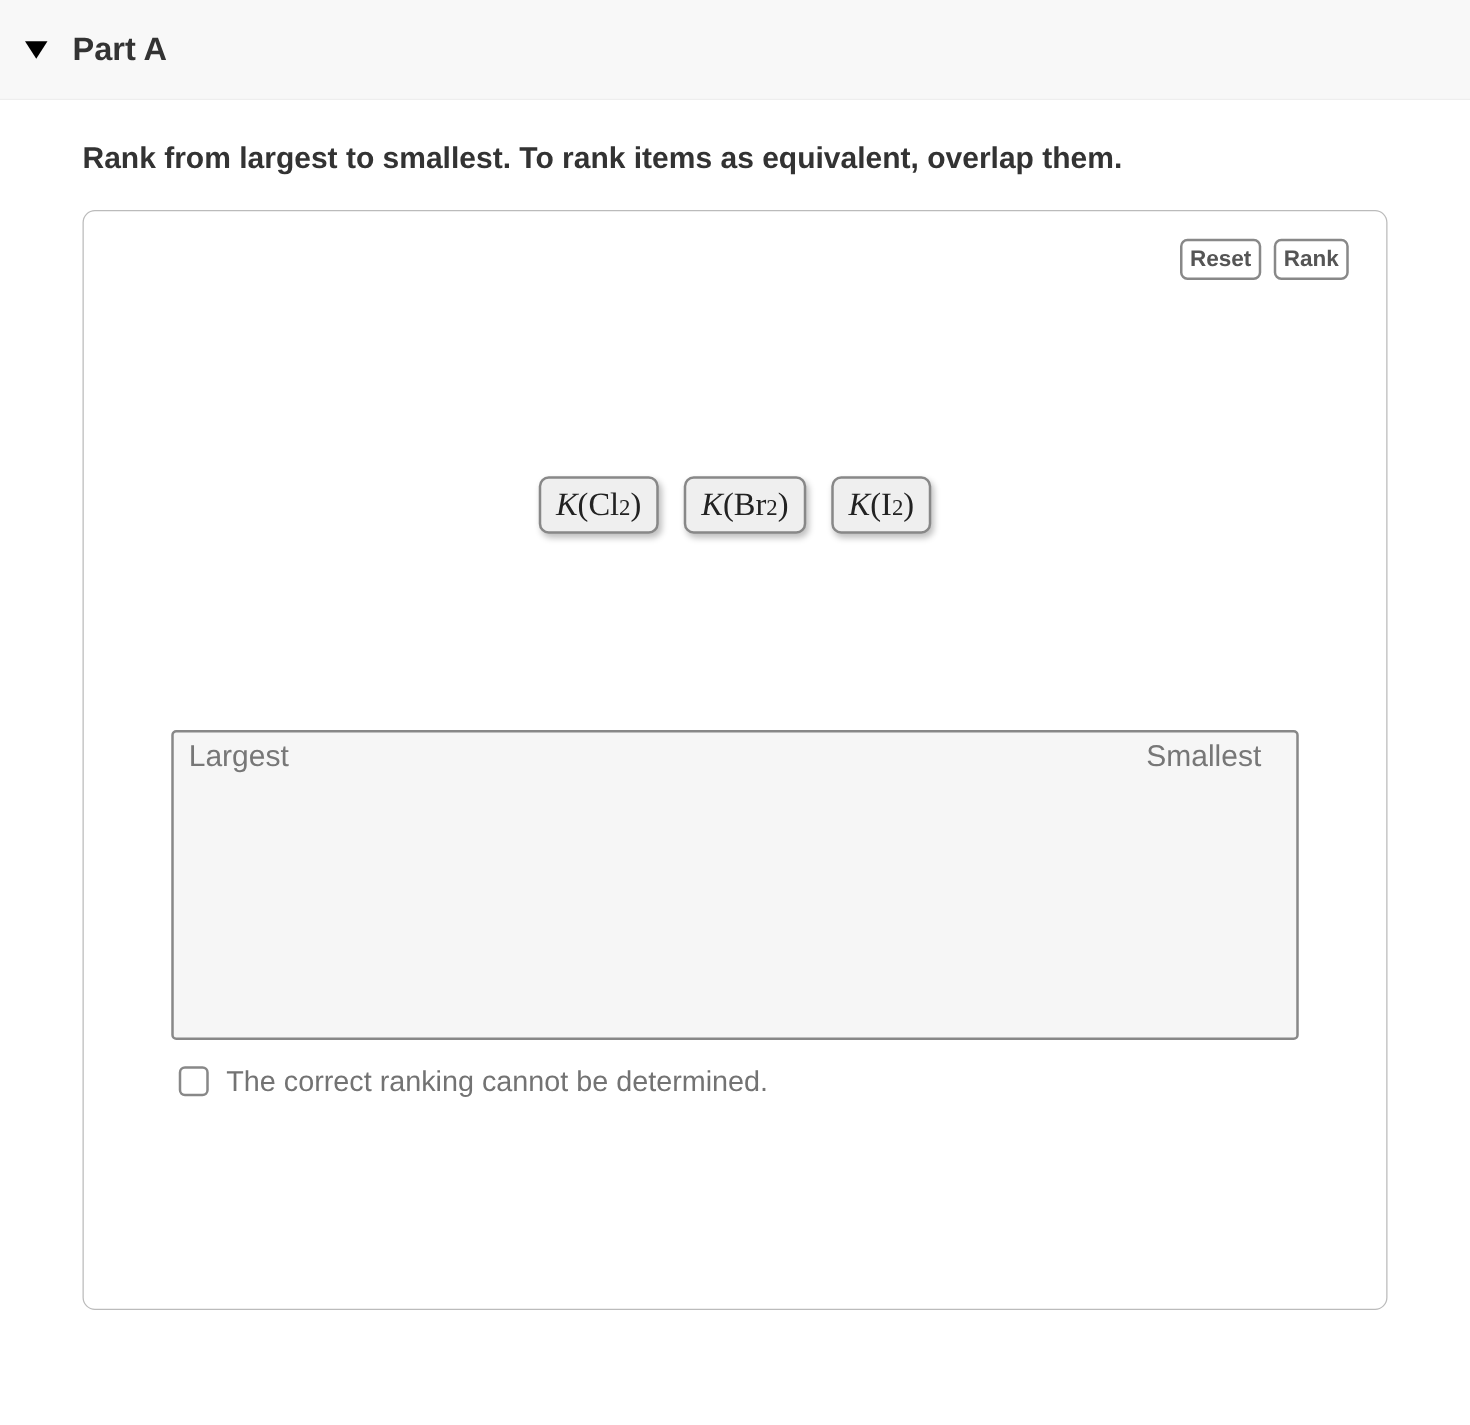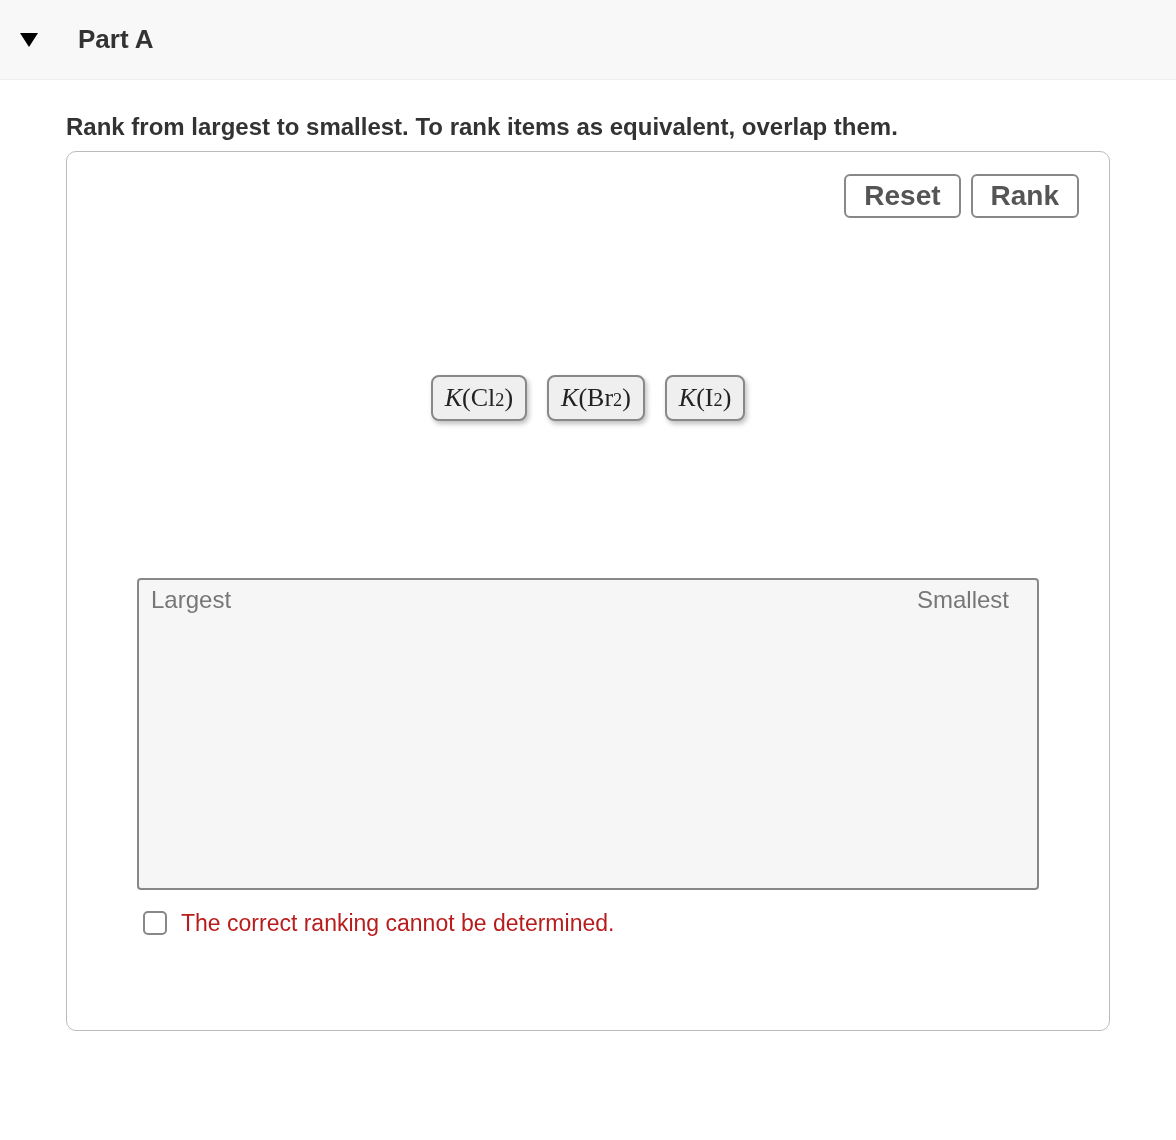--- a/index.html
+++ b/index.html
@@ -26,57 +26,56 @@
       height: 0;
       border-left: 9px solid transparent;
       border-right: 9px solid transparent;
       border-top: 14px solid #000;
       cursor: pointer;
     }
     .part-title {
       font-size: 26px;
       font-weight: 700;
       color: #333;
-      margin-left: 20px;
     }
     .content-area {
       padding: 30px 66px 0 66px;
     }
     .instruction-text {
       font-size: 24px;
       color: #333;
       margin-bottom: 18px;
       line-height: 1.4;
     }
     .instruction-bold {
       font-size: 24px;
       font-weight: 700;
       color: #333;
-      margin-bottom: 7px;
+      margin-bottom: 24px;
       line-height: 1.4;
     }
     .ranking-panel {
       border: 1px solid #bbb;
       border-radius: 10px;
       padding: 22px 30px 22px 30px;
       background: #fff;
       position: relative;
       min-height: 880px;
     }
     .panel-controls {
       display: flex;
       justify-content: flex-end;
       gap: 10px;
       margin-bottom: 10px;
     }
     .control-btn {
       border: 2px solid #888;
       border-radius: 6px;
-      padding: 4px 18px;
-      font-size: 28px;
+      padding: 4px 6px;
+      font-size: 18px;
       font-weight: 700;
       color: #555;
       background: #fff;
       cursor: pointer;
     }
     .draggable-area {
       height: 340px;
       display: flex;
       align-items: center;
       justify-content: center;
@@ -101,21 +100,21 @@
       font-style: normal;
     }
     .drag-item sub {
       font-size: 0.7em;
       font-style: normal;
       vertical-align: sub;
     }
     .drop-zone {
       border: 2px solid #888;
       border-radius: 4px;
-      height: 312px;
+      height: 248px;
       margin: 10px 40px 0 40px;
       background: #f6f6f6;
       position: relative;
     }
     .drop-label-left {
       position: absolute;
       top: 6px;
       left: 12px;
       font-size: 24px;
       color: #777;
@@ -136,21 +135,21 @@
     .checkbox-box {
       width: 24px;
       height: 24px;
       border: 2px solid #888;
       border-radius: 5px;
       background: #fff;
       cursor: pointer;
     }
     .checkbox-label {
       font-size: 23px;
-      color: #b91c1c;
+      color: #737373;
     }
   </style>
 </head>
 <body>
 
 <div class="header-bar">
   <div class="collapse-triangle"></div>
   <div class="part-title">Part A</div>
 </div>
 

